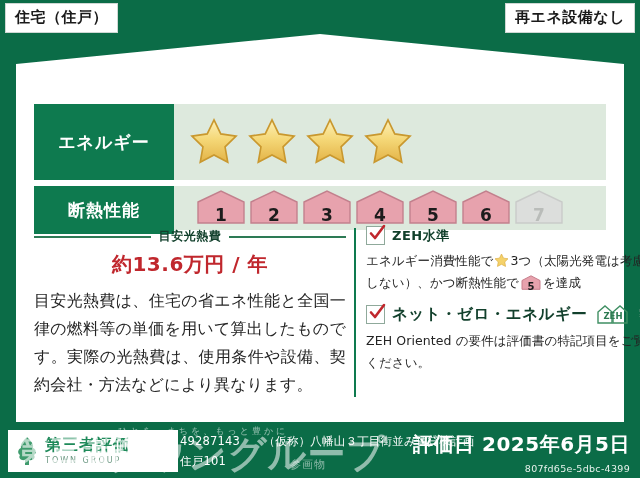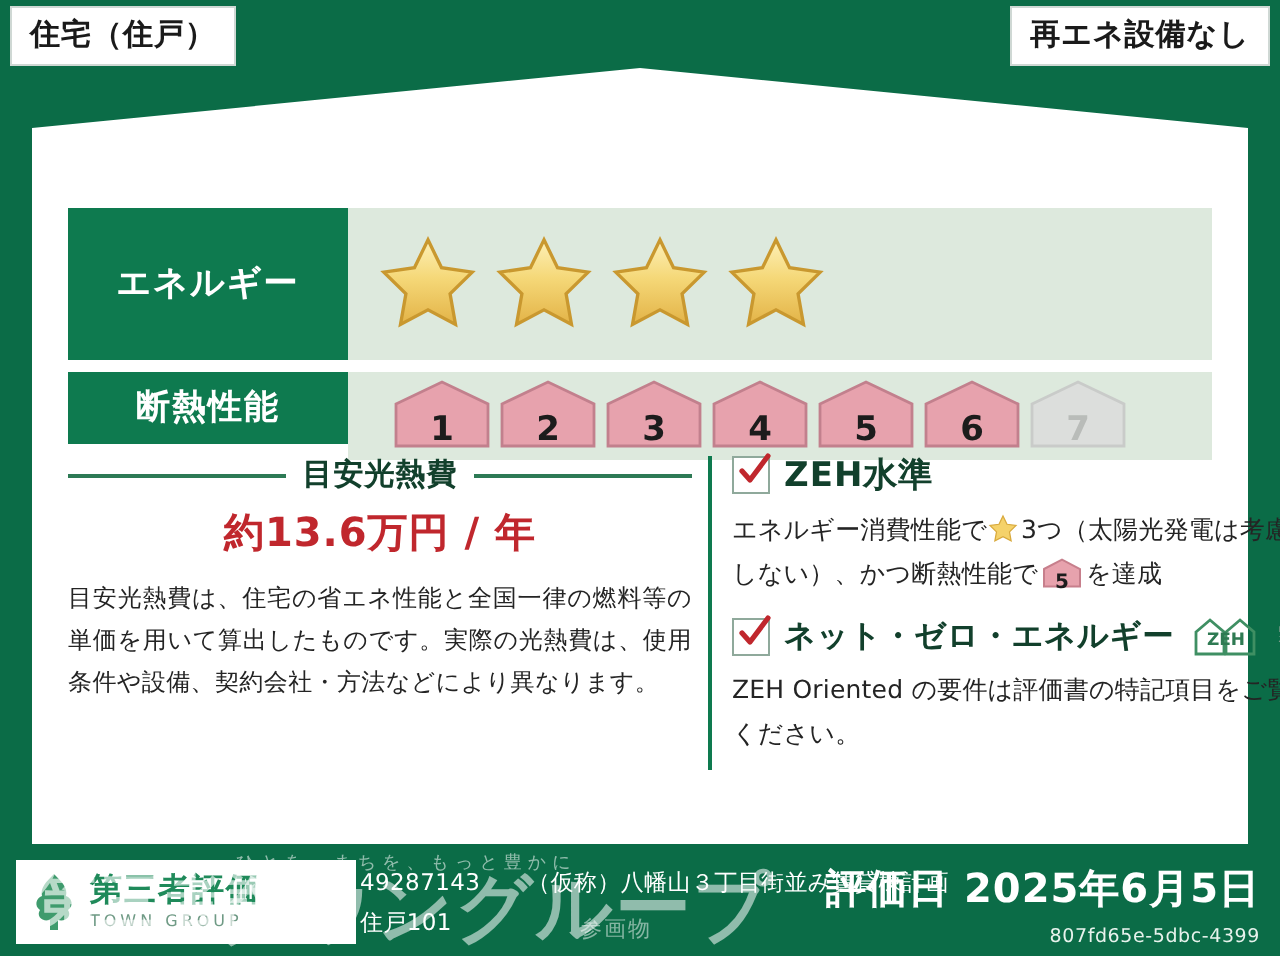--- a/index.html
+++ b/index.html
@@ -51,21 +51,21 @@
     width:140px;flex:0 0 140px;background:#0e7a4f;color:#ffffff;
     display:flex;align-items:center;justify-content:center;text-align:center;
     font-weight:bold;font-size:17px;line-height:1.35;letter-spacing:1px;
   }
   .perf-val{
     flex:1;background:#dde9dd;display:flex;align-items:center;
     padding-left:14px;
   }
   .row-energy .perf-key{height:76px;}
   .row-energy .perf-val{height:76px;}
-  .row-insul .perf-key{height:36px;font-size:17px;}
+  .row-insul .perf-key{height:48px;font-size:17px;}
   .row-insul .perf-val{height:44px;padding-left:22px;}
 
   .stars{display:flex;gap:6px;align-items:center;}
   .star{width:52px;height:50px;display:block;}
 
   .houses{display:flex;gap:3px;align-items:flex-end;}
   .house{
     position:relative;width:50px;height:36px;
     display:flex;align-items:flex-end;justify-content:center;
     font-weight:bold;font-size:17px;color:#1c1c1c;
@@ -78,39 +78,39 @@
   
   .cols{position:absolute;left:18px;right:18px;top:192px;display:flex;}
   .col-left{width:312px;flex:0 0 312px;padding-right:6px;}
   .col-divider{
     width:2px;flex:0 0 2px;background:#0e7a4f;margin:2px 10px 2px 2px;
   }
   .col-right{flex:1;}
 
   .cost-head{display:flex;align-items:center;justify-content:center;gap:8px;margin-top:2px;}
   .cost-head .hr{height:2px;background:#2d7a55;flex:1;}
-  .cost-head .txt{font-size:15px;font-weight:bold;color:#12402c;letter-spacing:.5px;white-space:nowrap;}
+  .cost-head .txt{font-size:12px;font-weight:bold;color:#12402c;letter-spacing:.5px;white-space:nowrap;}
   .cost-value{
     text-align:center;color:#c0272d;font-weight:bold;
     font-size:20px;letter-spacing:.5px;margin-top:8px;line-height:1.1;
   }
   .cost-note{
-    margin-top:12px;font-size:12px;color:#242424;line-height:1.75;
+    margin-top:12px;font-size:16px;color:#242424;line-height:1.75;
     text-align:justify;letter-spacing:.2px;
   }
 
   .check-block{margin-bottom:10px;}
   .check-title{display:flex;align-items:center;gap:7px;}
   .checkbox{
     width:17px;height:17px;flex:0 0 17px;border:1.5px solid #8fa99b;background:#fff;
     position:relative;
   }
   .checkbox svg{position:absolute;left:1px;top:-3px;width:18px;height:18px;}
   .check-label{
-    font-size:17px;font-weight:bold;color:#12402c;letter-spacing:.5px;white-space:nowrap;
+    font-size:13px;font-weight:bold;color:#12402c;letter-spacing:.5px;white-space:nowrap;
   }
   .check-label.small{font-size:15.5px;}
   .zeh-badge{width:34px;height:22px;flex:0 0 34px;margin-left:2px;}
   .zeh-mini{font-size:4px;color:#7d9a8b;line-height:1.15;margin-left:2px;white-space:nowrap;}
   .check-desc{
     font-size:12.5px;color:#242424;line-height:1.72;margin-top:5px;letter-spacing:.1px;
   }
   .inline-star{display:inline-block;width:15px;height:15px;vertical-align:-3px;margin:0 1px;}
   .inline-house{
     display:inline-block;position:relative;width:20px;height:15px;vertical-align:-3px;

